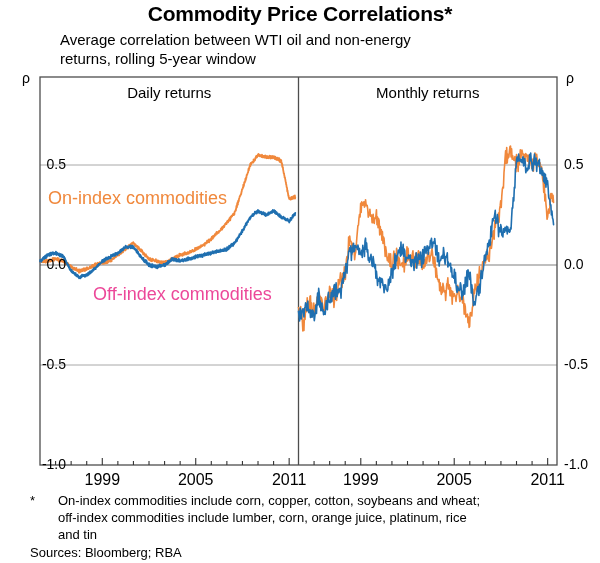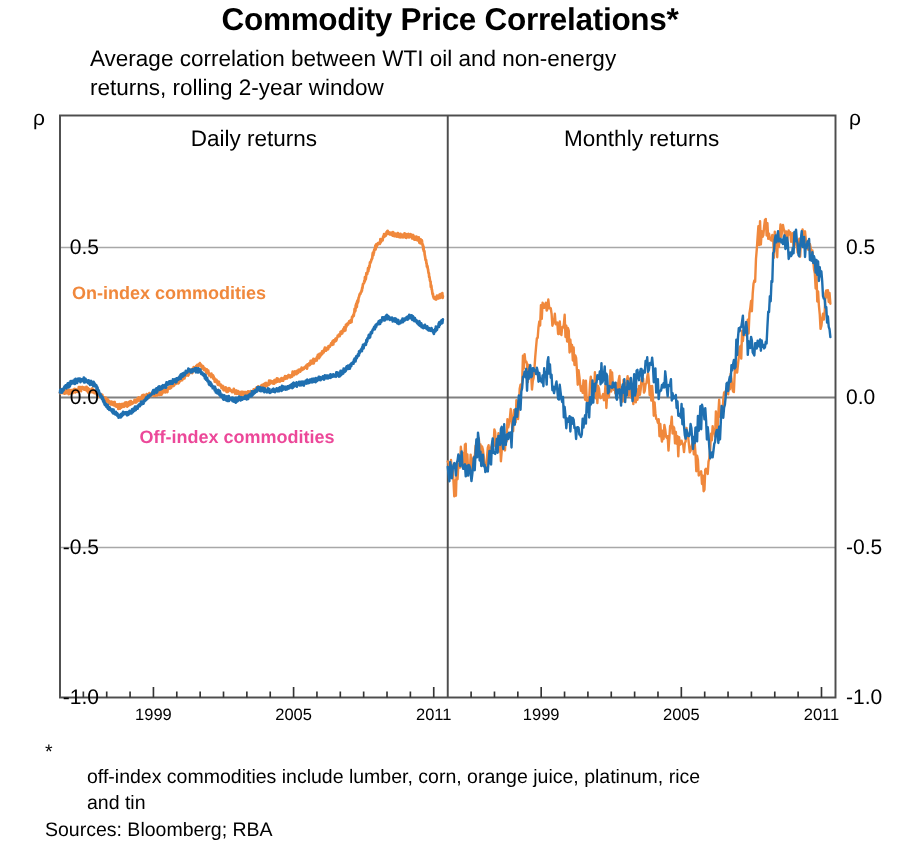--- a/index.html
+++ b/index.html
@@ -31,32 +31,32 @@
   .axis-unit.left{left:22px;top:70px;}
   .axis-unit.right{left:566px;top:70px;}
 
   .ytick{
     position:absolute;font-size:14px;white-space:nowrap;
   }
   .ytick.l{right:534px;text-align:right;}
   .ytick.r{left:564px;text-align:left;}
 
   .xtick{
-    position:absolute;font-size:11px;white-space:nowrap;
+    position:absolute;font-size:16px;white-space:nowrap;
     transform:translateX(-50%);
   }
 
   .panel-title{
     position:absolute;font-size:15px;white-space:nowrap;
     transform:translateX(-50%);
     top:84px;
   }
 
   .legend-label{
-    position:absolute;font-size:12px;white-space:nowrap;font-weight:bold;
+    position:absolute;font-size:18px;white-space:nowrap;
   }
   .legend-on{color:#F0883C;left:48px;top:188px;}
   .legend-off{color:#ec4899;left:93px;top:284px;}
 
   .footnotes{
     position:absolute;left:30px;top:492px;width:560px;
     font-size:13px;line-height:17px;
   }
   .fn-row{display:flex;}
   .fn-mark{width:28px;flex:none;}
@@ -66,21 +66,21 @@
   svg{position:absolute;left:0;top:0;}
 </style>
 </head>
 <body>
 
 <div id="figure">
 
   <div class="title">Commodity Price Correlations*</div>
   <div class="subtitle">
     <span>Average correlation between WTI oil and non-energy</span><br>
-    <span>returns, rolling 2-year window</span>
+    <span>returns, rolling 5-year window</span>
   </div>
 
   <div class="axis-unit left">ρ</div>
   <div class="axis-unit right">ρ</div>
 
   <svg id="plot" width="600" height="563">
       <line x1="40" x2="557" y1="165" y2="165" stroke="#A8A8A8" stroke-width="1"></line>
       <line x1="40" x2="557" y1="365" y2="365" stroke="#A8A8A8" stroke-width="1"></line>
       <line x1="40" x2="557" y1="265" y2="265" stroke="#808080" stroke-width="1.2"></line>
       <rect x="40" y="77" width="517" height="388" fill="none" stroke="#4D4D4D" stroke-width="1.3"></rect>
@@ -126,21 +126,21 @@
   <div class="panel-title" id="pt0" style="left: 169.25px;">Daily returns</div>
   <div class="panel-title" id="pt1" style="left: 427.75px;">Monthly returns</div>
 
   <div class="legend-label legend-on">On-index commodities</div>
   <div class="legend-label legend-off">Off-index commodities</div>
 
   <div class="footnotes">
     <div class="fn-row">
       <div class="fn-mark">*</div>
       <div class="fn-text">
-        <br>
+        <span>On-index commodities include corn, copper, cotton, soybeans and wheat;</span><br>
         <span>off-index commodities include lumber, corn, orange juice, platinum, rice</span><br>
         <span>and tin</span>
       </div>
     </div>
     <div class="sources">Sources: Bloomberg; RBA</div>
   </div>
 
 <div class="xtick" style="left: 102.289px; top: 471px;">1999</div>
     <div class="xtick" style="left: 195.723px; top: 471px;">2005</div>
     <div class="xtick" style="left: 289.157px; top: 471px;">2011</div>

